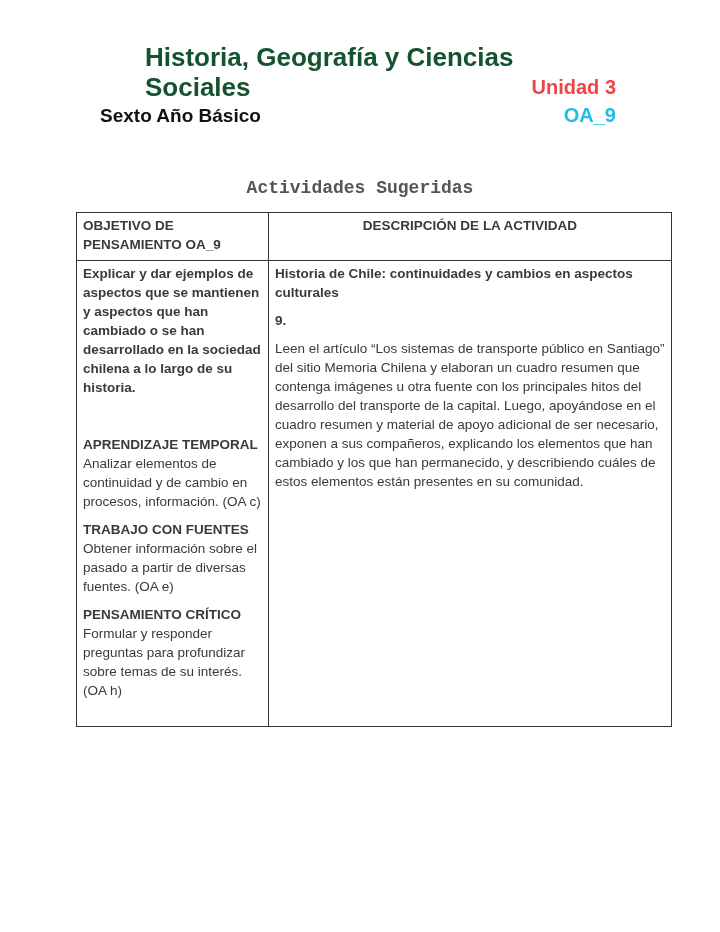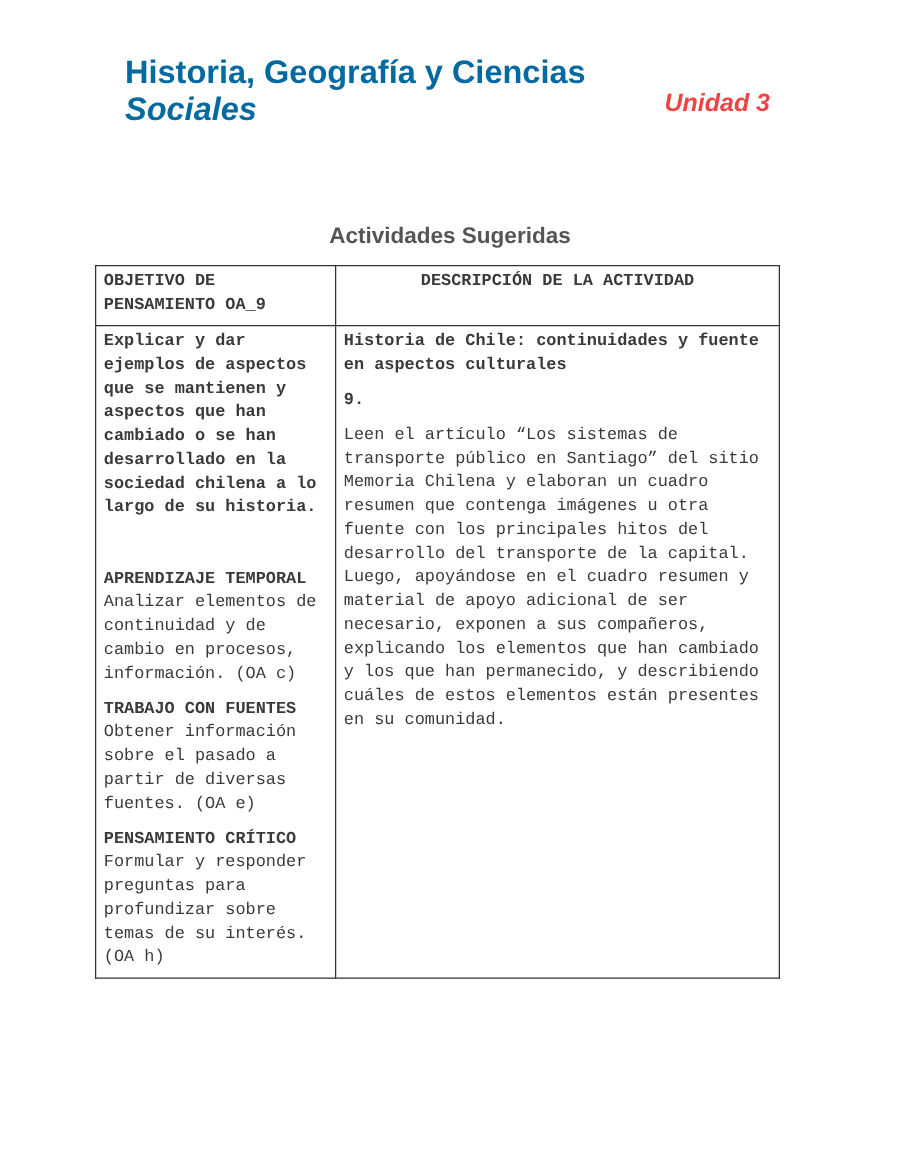--- a/index.html
+++ b/index.html
@@ -1,27 +1,27 @@
 <!DOCTYPE html>
 <html><head>
 <meta charset="utf-8">
 <style>
   html, body { margin: 0; padding: 0; background: #ffffff; }
   body { width: 720px; height: 932px; position: relative; overflow: hidden;
          font-family: "Liberation Sans", sans-serif; color: #3a3a3a; }
   .header { position: absolute; left: 100px; top: 42px; width: 520px; }
-  .title-line { font-weight: bold; color: #0369a1; font-size: 26px; line-height: 30px; }
-  .row2 { display: flex; justify-content: space-between; align-items: flex-start; font-style: italic; }
+  .title-line { font-weight: bold; color: #14532d; font-size: 26px; line-height: 30px; margin-left: 45px; }
+  .row2 { display: flex; justify-content: space-between; align-items: center; }
   .unit { font-weight: bold; color: #ef4444; font-size: 20px; margin-right: 4px; }
   .row3 { display: flex; justify-content: space-between; align-items: baseline; margin-top: 2px; }
   .grade { font-weight: bold; color: #111; font-size: 19px; }
   .oa { font-weight: bold; color: #1fbde8; font-size: 20px; margin-right: 4px; }
   .section-title { position: absolute; top: 178px; left: 0; width: 720px; text-align: center;
-                   font-weight: bold; font-size: 18px; color: #555; }
-  table { position: absolute; left: 76px; top: 212px; width: 548px; border-collapse: collapse; font-family: Liberation Mono, monospace; }
+                   font-weight: bold; font-size: 18px; color: #555; font-family: Liberation Mono, monospace; }
+  table { position: absolute; left: 76px; top: 212px; width: 596px; border-collapse: collapse; }
   td, th { border: 1.5px solid #333; vertical-align: top; padding: 3px 6px 6px 6px;
            font-size: 13.5px; line-height: 19px; }
   th { font-weight: bold; text-align: left; color: #3a3a3a; height: 38px; }
   th.center { text-align: center; }
   .col1 { width: 179px; }
   .bold { font-weight: bold; }
   .objective { font-weight: bold; margin: 0; }
   .skill { margin: 0; }
   .spacer { height: 38px; }
   .gap { height: 9px; }
@@ -29,20 +29,24 @@
   .body-cell { height: 456px; }
 </style>
 </head>
 <body>
 
 <div class="header">
   <div class="title-line">Historia, Geografía y Ciencias</div>
   <div class="row2">
     <span class="title-line">Sociales</span>
     <span class="unit">Unidad 3</span>
+  </div>
+  <div class="row3">
+    <span class="grade">Sexto Año Básico</span>
+    <span class="oa">OA_9</span>
   </div>
 </div>
 
 <div class="section-title">Actividades Sugeridas</div>
 
 <table>
   <tbody>
       <tr>
     <th class="col1">
       <div>OBJETIVO DE</div>
@@ -54,21 +58,21 @@
     <td class="col1 body-cell">
       <p class="objective">Explicar y dar ejemplos de aspectos que se mantienen y aspectos que han cambiado o se han desarrollado en la sociedad chilena a lo largo de su historia.</p>
       <div class="spacer"></div>
       <p class="skill"><span class="bold">APRENDIZAJE TEMPORAL</span><span> Analizar elementos de continuidad y de cambio en procesos, información. (OA c)</span></p>
       <div class="gap"></div>
       <p class="skill"><span class="bold">TRABAJO CON FUENTES</span><br><span>Obtener información sobre el pasado a partir de diversas fuentes. (OA e)</span></p>
       <div class="gap"></div>
       <p class="skill"><span class="bold">PENSAMIENTO CRÍTICO</span><br><span>Formular y responder preguntas para profundizar sobre temas de su interés. (OA h)</span></p>
     </td>
     <td>
-      <p class="bold">Historia de Chile: continuidades y fuente en aspectos culturales</p>
+      <p class="bold">Historia de Chile: continuidades y cambios en aspectos culturales</p>
       <div class="gap"></div>
       <p class="bold">9.</p>
       <div class="gap"></div>
       <p>Leen el artículo “Los sistemas de transporte público en Santiago” del sitio Memoria Chilena y elaboran un cuadro resumen que contenga imágenes u otra fuente con los principales hitos del desarrollo del transporte de la capital. Luego, apoyándose en el cuadro resumen y material de apoyo adicional de ser necesario, exponen a sus compañeros, explicando los elementos que han cambiado y los que han permanecido, y describiendo cuáles de estos elementos están presentes en su comunidad.</p>
     </td>
   </tr>
 </tbody>
   </table>
 
 </body></html>

